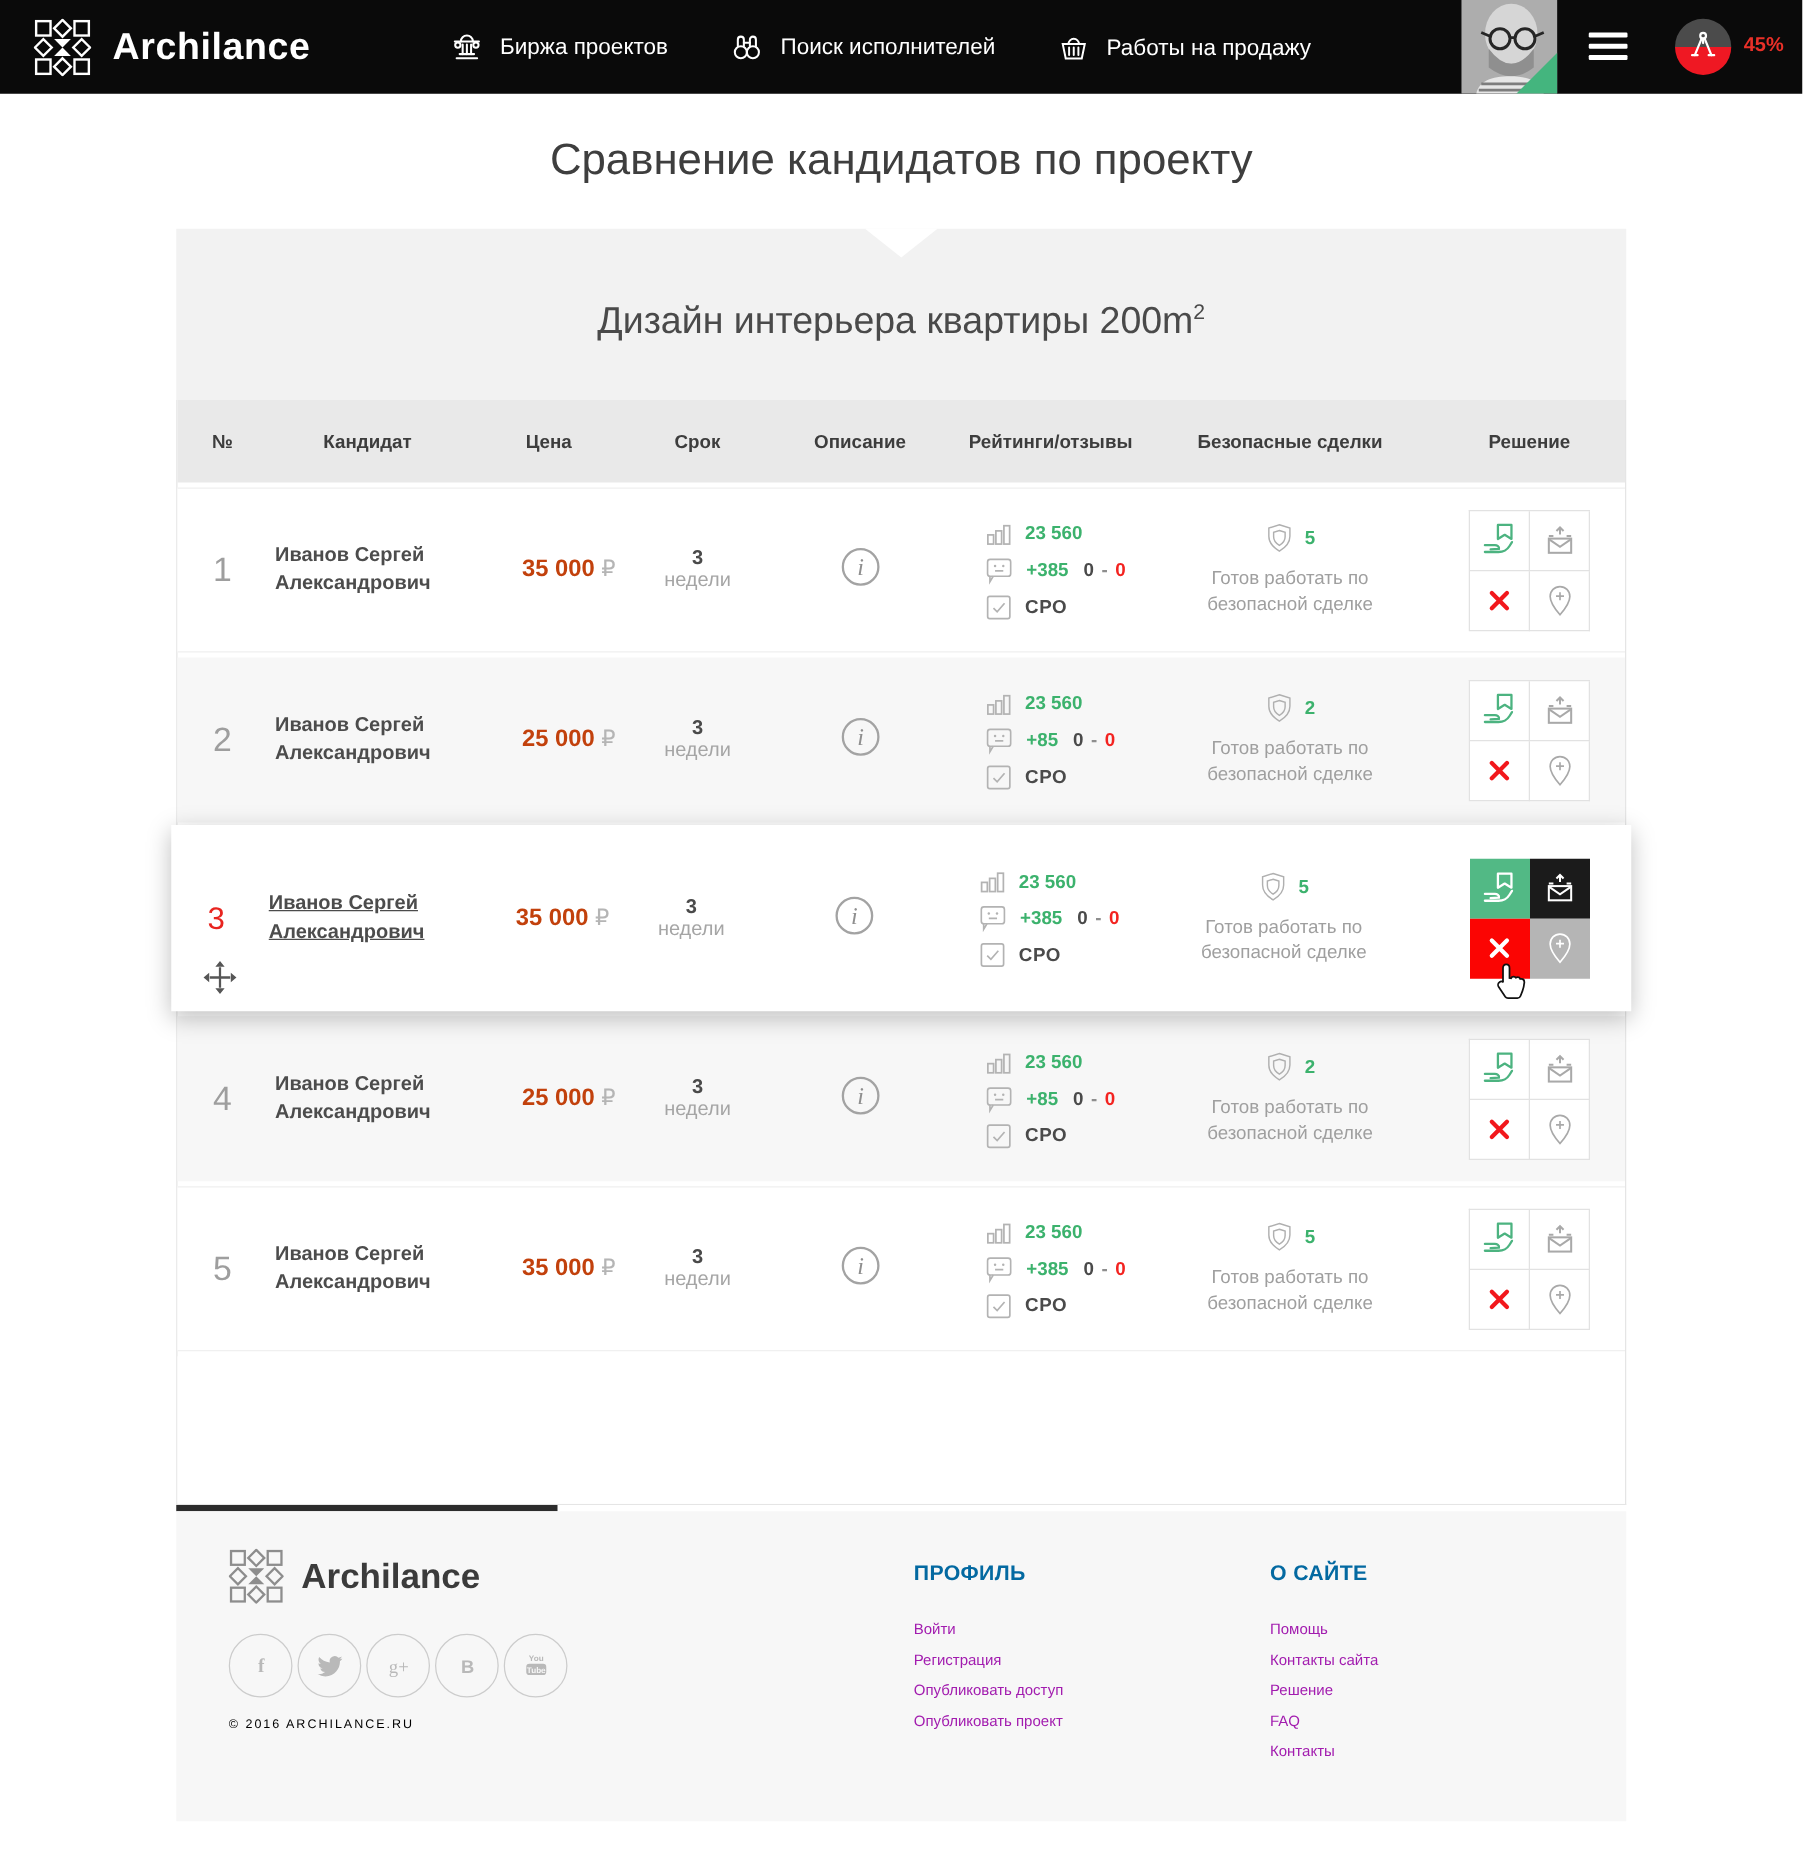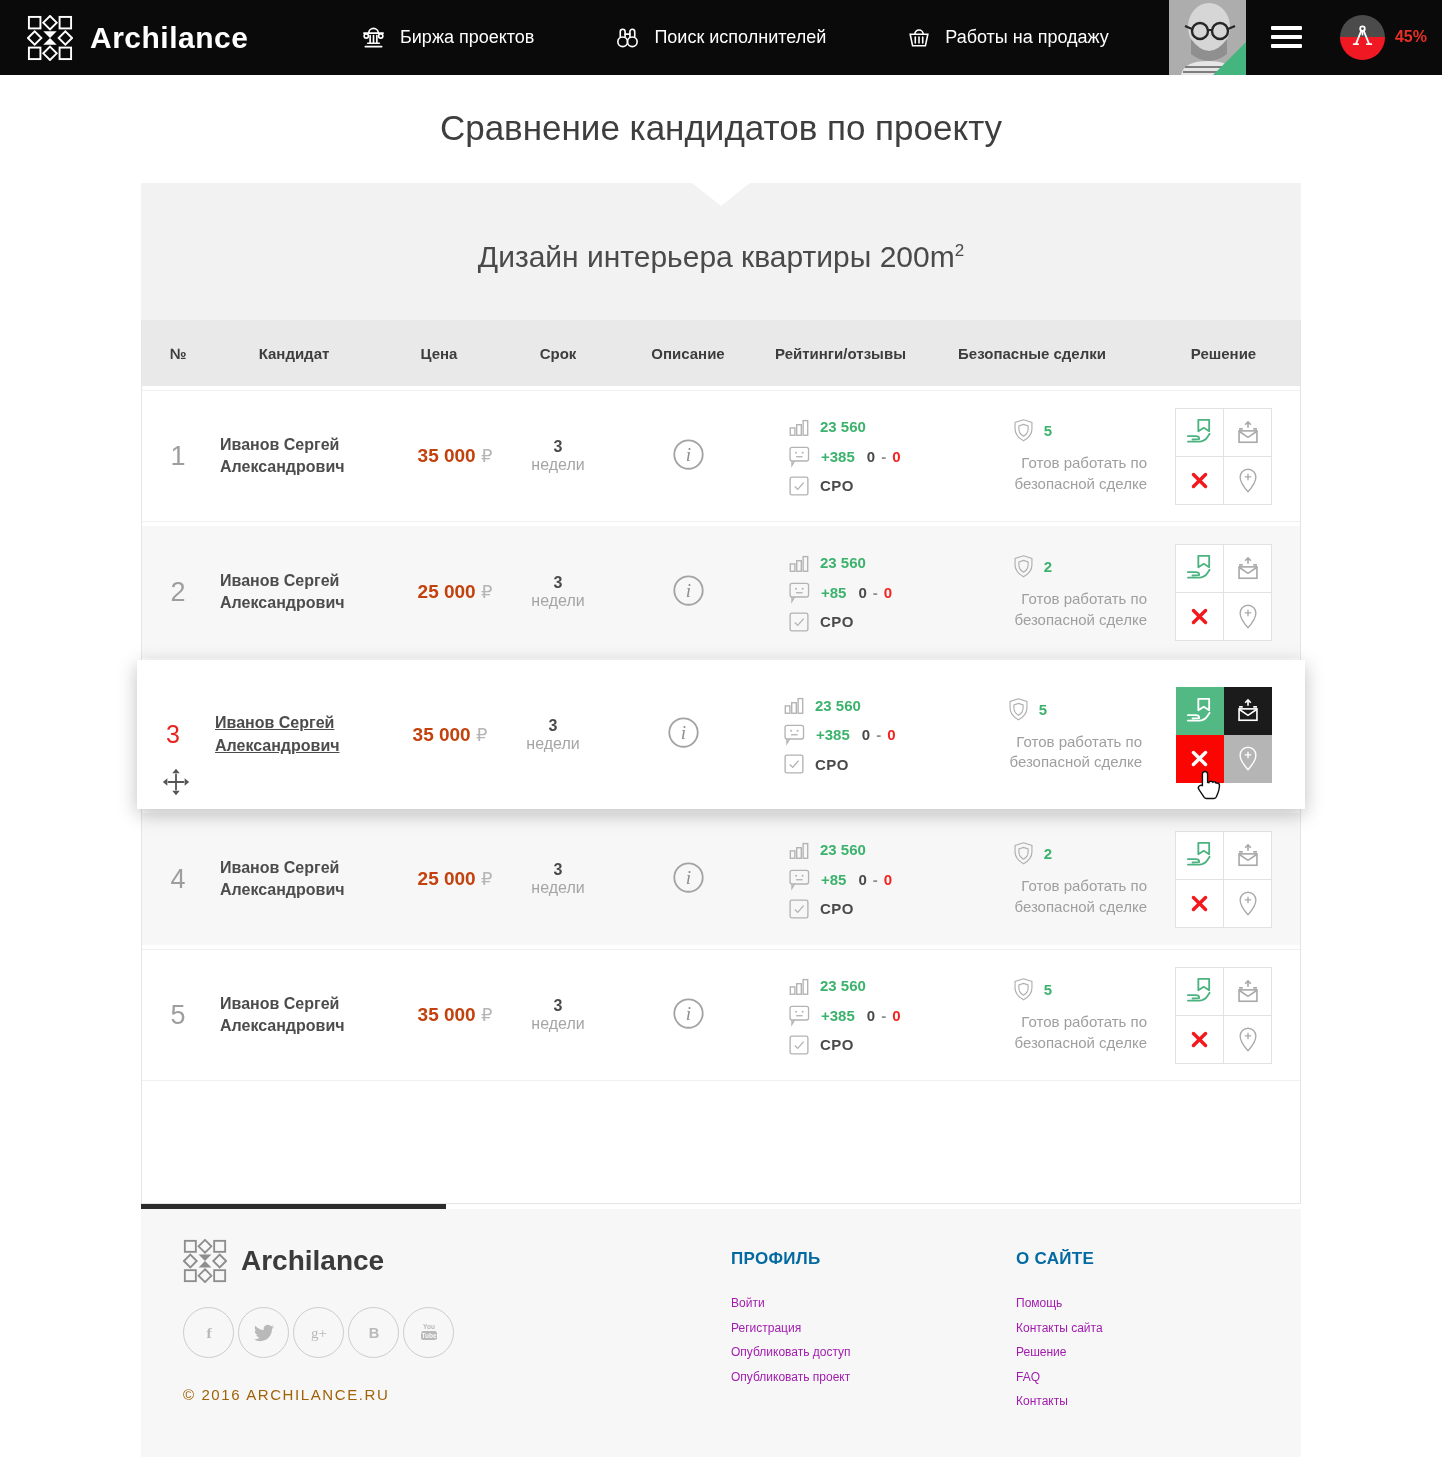--- a/index.html
+++ b/index.html
@@ -4,21 +4,21 @@
 <style>
   * { box-sizing: border-box; }
   html,body { margin:0; padding:0; width:1442px; background:#fff;
     font-family:"Liberation Sans", sans-serif; }
   body { height:1483px; overflow:hidden; position:relative; }
 
   
   .header { height:75px; background:#0a0a0a; position:relative; display:flex; align-items:center; }
   .brand { display:flex; align-items:center; gap:17px; margin-left:27px; cursor:pointer; }
   .brand-name { color:#fff; font-size:30px; font-weight:bold; letter-spacing:.5px; }
-  .nav { position:absolute; left:360px; display:flex; gap:80px; align-items:flex-start; }
+  .nav { position:absolute; left:360px; display:flex; gap:50px; align-items:flex-end; }
   .nav-item { display:flex; align-items:center; gap:13px; color:#fff; font-size:18px; cursor:pointer; white-space:nowrap; }
   .h-right { position:absolute; right:0; top:5px; height:64px; display:flex; align-items:center;justify-content:flex-end; }
   .avatar { width:77px; height:75px; overflow:hidden; margin-right:25px; cursor:pointer; }
   .burger { margin-right:38px; cursor:pointer; }
   .burger i { display:block; width:31px; height:4px; background:#fff; margin:5px 0; border-radius:1px; }
   .gauge { width:45px; height:45px; border-radius:50%; margin-right:10px; cursor:pointer;
     background:linear-gradient(180deg,#4b4b4b 50%, #ef1823 50%);
     display:flex; align-items:center; justify-content:center; }
   .pct { color:#e93028; font-size:16px; font-weight:bold; margin-right:15px; }
 
@@ -65,21 +65,21 @@
   .row .c-desc { color:#9c9c9c; }
   .info-btn { cursor:pointer; display:inline-block; }
   .r-line { display:flex; align-items:center; gap:10px; margin:7px 0; padding-left:24px;
     color:#b0b0b0; font-size:15px; font-weight:bold; }
   .green { color:#3cb26d; } .darkv { color:#4a4a4a; } .redv { color:#f32320; }
   .sep { color:#8e8e8e; }
   .cert { letter-spacing:.5px; }
   .row .c-deals { color:#9f9f9f; font-size:15px; }
   .d-top { display:flex; justify-content:center; align-items:center; gap:9px; margin-bottom:10px; color:#b0b0b0; }
   .d-top .green { font-weight:bold; }
-  .d-text { line-height:1.35;text-align:right; }
+  .d-text { line-height:1.35; }
 
   .grid { position:relative; display:grid; grid-template-columns:48px 48px; grid-template-rows:48px 48px;
     border-top:1px solid #e2e2e2; border-left:1px solid #e2e2e2; background:#fff; }
   .cell { display:flex; align-items:center; justify-content:center; cursor:pointer;
     border-right:1px solid #e2e2e2; border-bottom:1px solid #e2e2e2; }
   .hire { color:#4cb380; } .mailb { color:#a9a9a9; } .reject { color:#f2181c; } .pinb { color:#a9a9a9; }
   .active .grid, .active .cell { border:none; }
   .active .hire  { background:#52b985; color:#fff; }
   .active .mailb { background:#1b1b1b; color:#fff; }
   .active .reject{ background:#fb0503; color:#fff; }
@@ -90,21 +90,21 @@
 
   
   .pre-bar { width:305px; height:5px; background:#2c2c2c; margin-left:141px; }
   .footer { width:1160px; margin:0 auto; background:#f7f7f7; height:248px; position:relative; }
   .f-left { position:absolute; left:42px; top:30px; }
   .f-brand { display:flex; align-items:center; gap:14px; }
   .f-brand span { font-size:28px; font-weight:bold; color:#3b3b3b; }
   .socials { margin-top:24px; display:flex; gap:4px; }
   .soc { width:51px; height:51px; border-radius:50%; border:1px solid #ccc; color:#b9b9b9;
     display:flex; align-items:center; justify-content:center; cursor:pointer; }
-  .copyright { margin-top:28px; font-size:15px; color:#a16207; letter-spacing:1.6px; }
+  .copyright { margin-top:16px; font-size:10px; color:#000000; letter-spacing:1.6px; }
   .f-col { position:absolute; top:40px; }
   .f-col.profile { left:590px; } .f-col.about { left:875px; }
   .f-col h4 { margin:0 0 22px; font-size:17px; color:#0369a1; letter-spacing:.3px; }
   .f-col a { display:block; color:#a21caf; font-size:12px; line-height:24.5px; text-decoration:none; cursor:pointer; }
 </style>
 </head>
 <body>
 
 <div class="header">
   <div class="brand">

